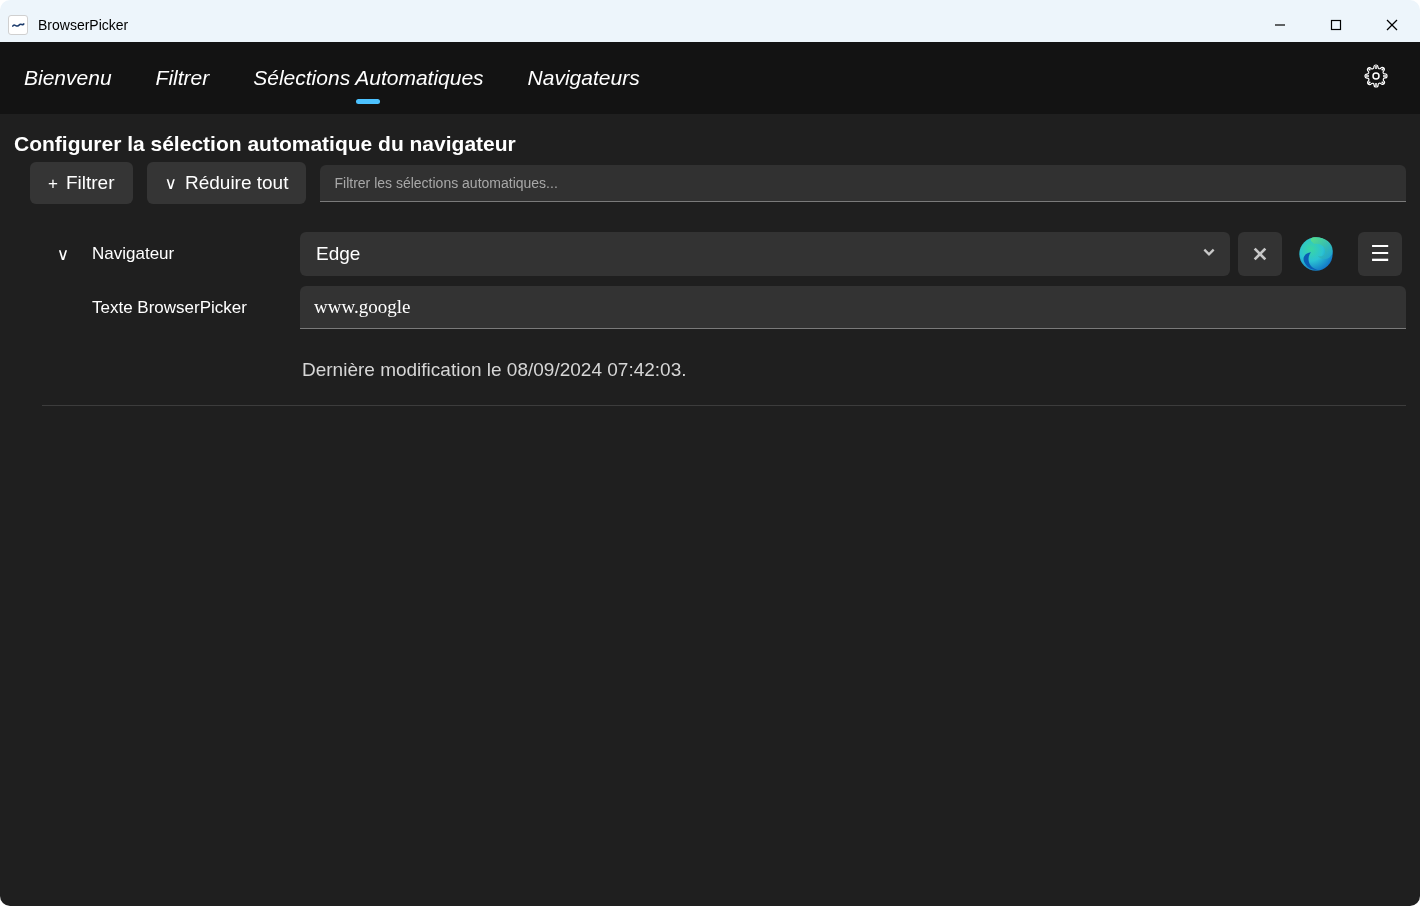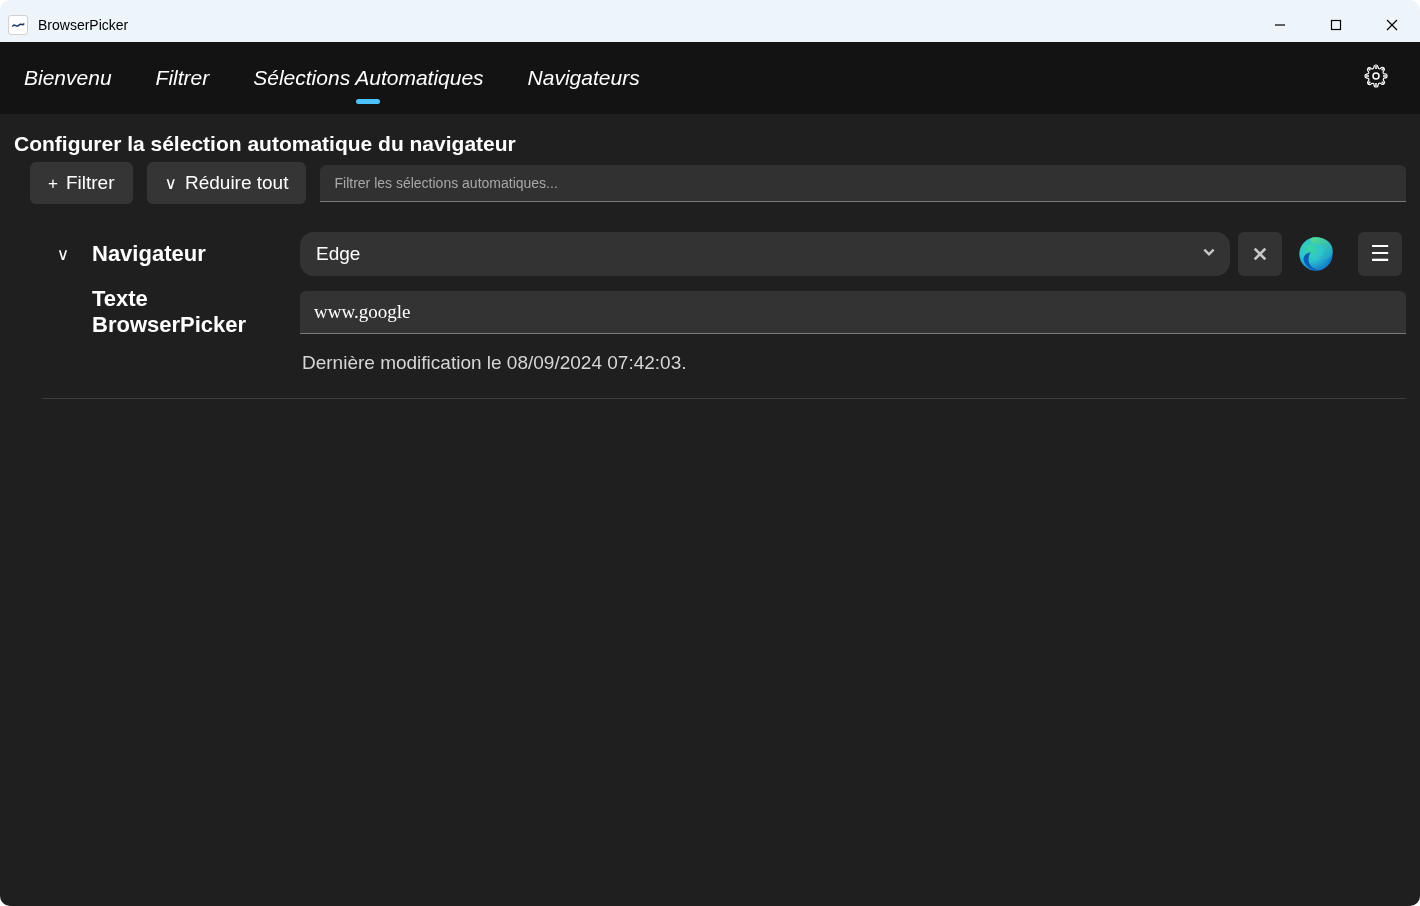--- a/index.html
+++ b/index.html
@@ -75,24 +75,24 @@
   .entries { margin-top:28px; padding:0 0 0 28px; }
   .entry {
     display:grid;
     grid-template-columns: 42px 200px 1fr 48px 56px 48px;
     column-gap:8px; row-gap:10px;
     align-items:center;
     border-bottom:1px solid #3c3c3c;
     padding-bottom:24px;
   }
   .expand-toggle { font-size:17px; color:#fff; cursor:pointer; text-align:center; }
-  .field-label { font-size:22px; color:#fff;font-weight:bold; }
+  .field-label { font-size:17px; color:#fff; }
 
   .select-wrap {
-    position:relative; background:#333333; border-radius:14px; height:44px;
+    position:relative; background:#333333; border-radius:6px; height:44px;
     display:flex; align-items:center; padding:0 40px 0 16px;
   }
   .select-value { font-size:19px; color:#fff; }
   .select-wrap .chev {
     position:absolute; right:14px; top:50%; transform:translateY(-50%);
   }
   .select-wrap .chev svg { width:14px; height:14px; stroke:#c8c8c8; stroke-width:2; fill:none; }
 
   .icon-btn {
     width:44px; height:44px; background:#333333; border-radius:6px;
@@ -103,21 +103,21 @@
   .edge-logo svg { width:40px; height:40px; }
   .menu-btn { font-size:22px; color:#fff; }
 
   .text-input {
     grid-column: 3 / span 4;
     background:#333333; color:#fff; border:none;
     border-bottom:1px solid #7a7a7a; border-radius:6px 6px 0 0;
     padding:10px 14px; font-size:19px; outline:none;font-family:Liberation Serif, serif;
   }
 
-  .meta-row { grid-column: 3 / span 4; font-size:19px; color:#d6d6d6; padding-top:4px; padding-left:2px; }
+  .meta-row { grid-column: 3 / span 4; font-size:19px; color:#d6d6d6; padding-top:4px; padding-left:2px;margin-top:16px; }
   .row2-label { grid-column:2; }
 </style>
 </head>
 <body>
 
 <div class="titlebar">
   <div class="titlebar-left">
     <span class="app-icon">
       <svg viewBox="0 0 24 24">
           <path d="M3 14 C6 8, 10 18, 14 12 C17 8, 20 14, 22 10" stroke="#1b3a6b" stroke-width="2.6" fill="none" stroke-linecap="round"></path>

